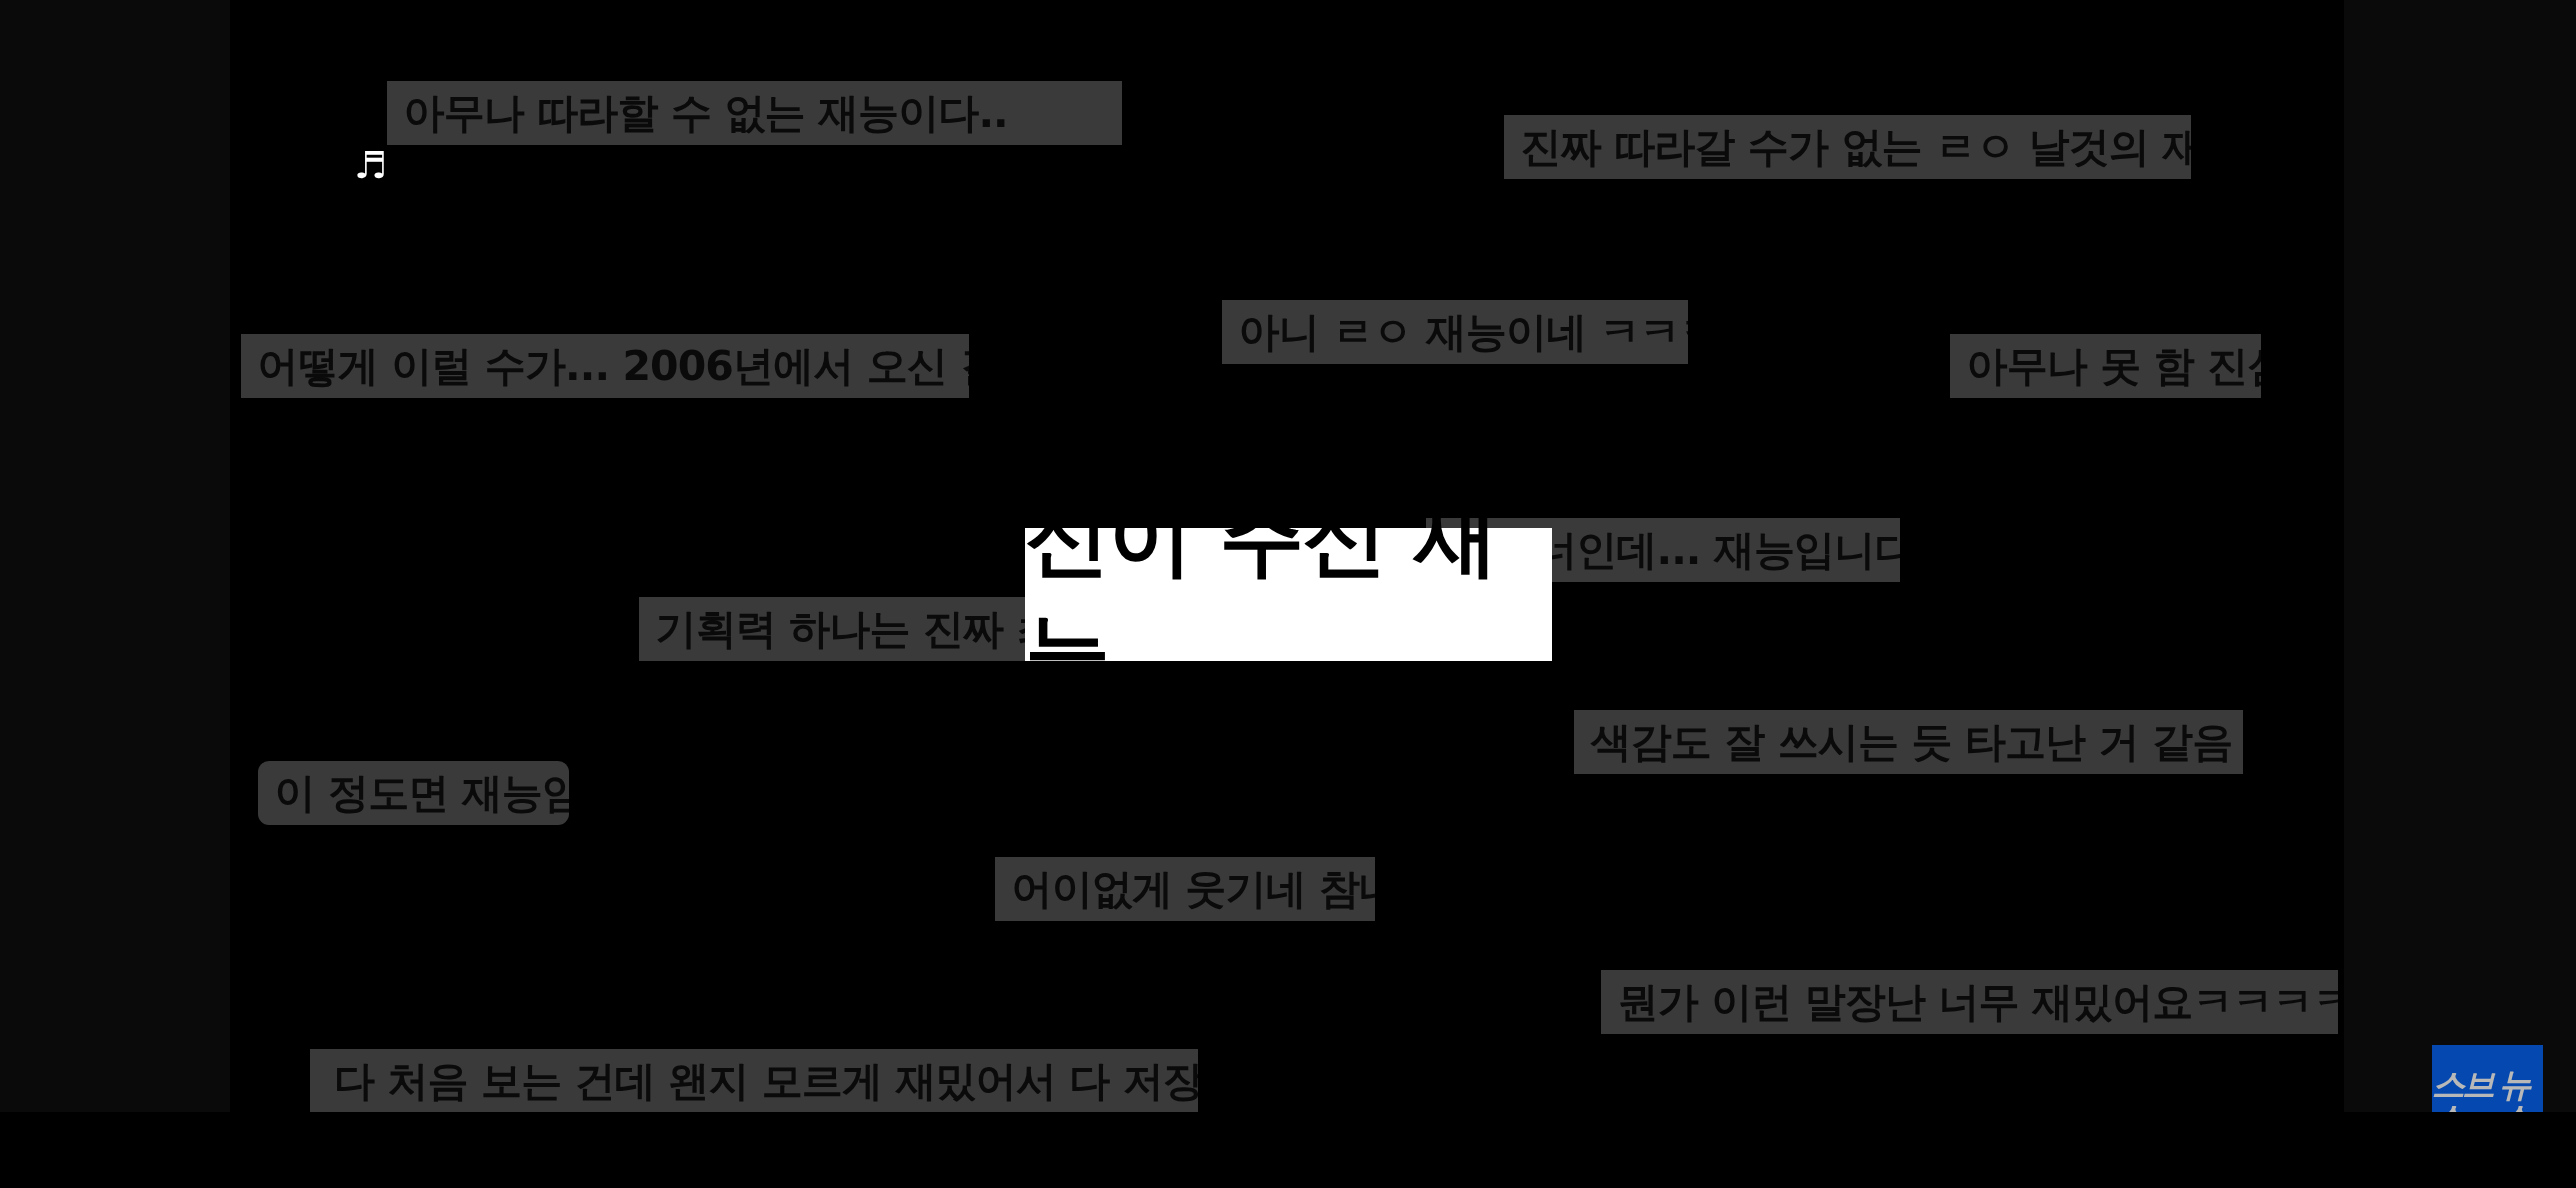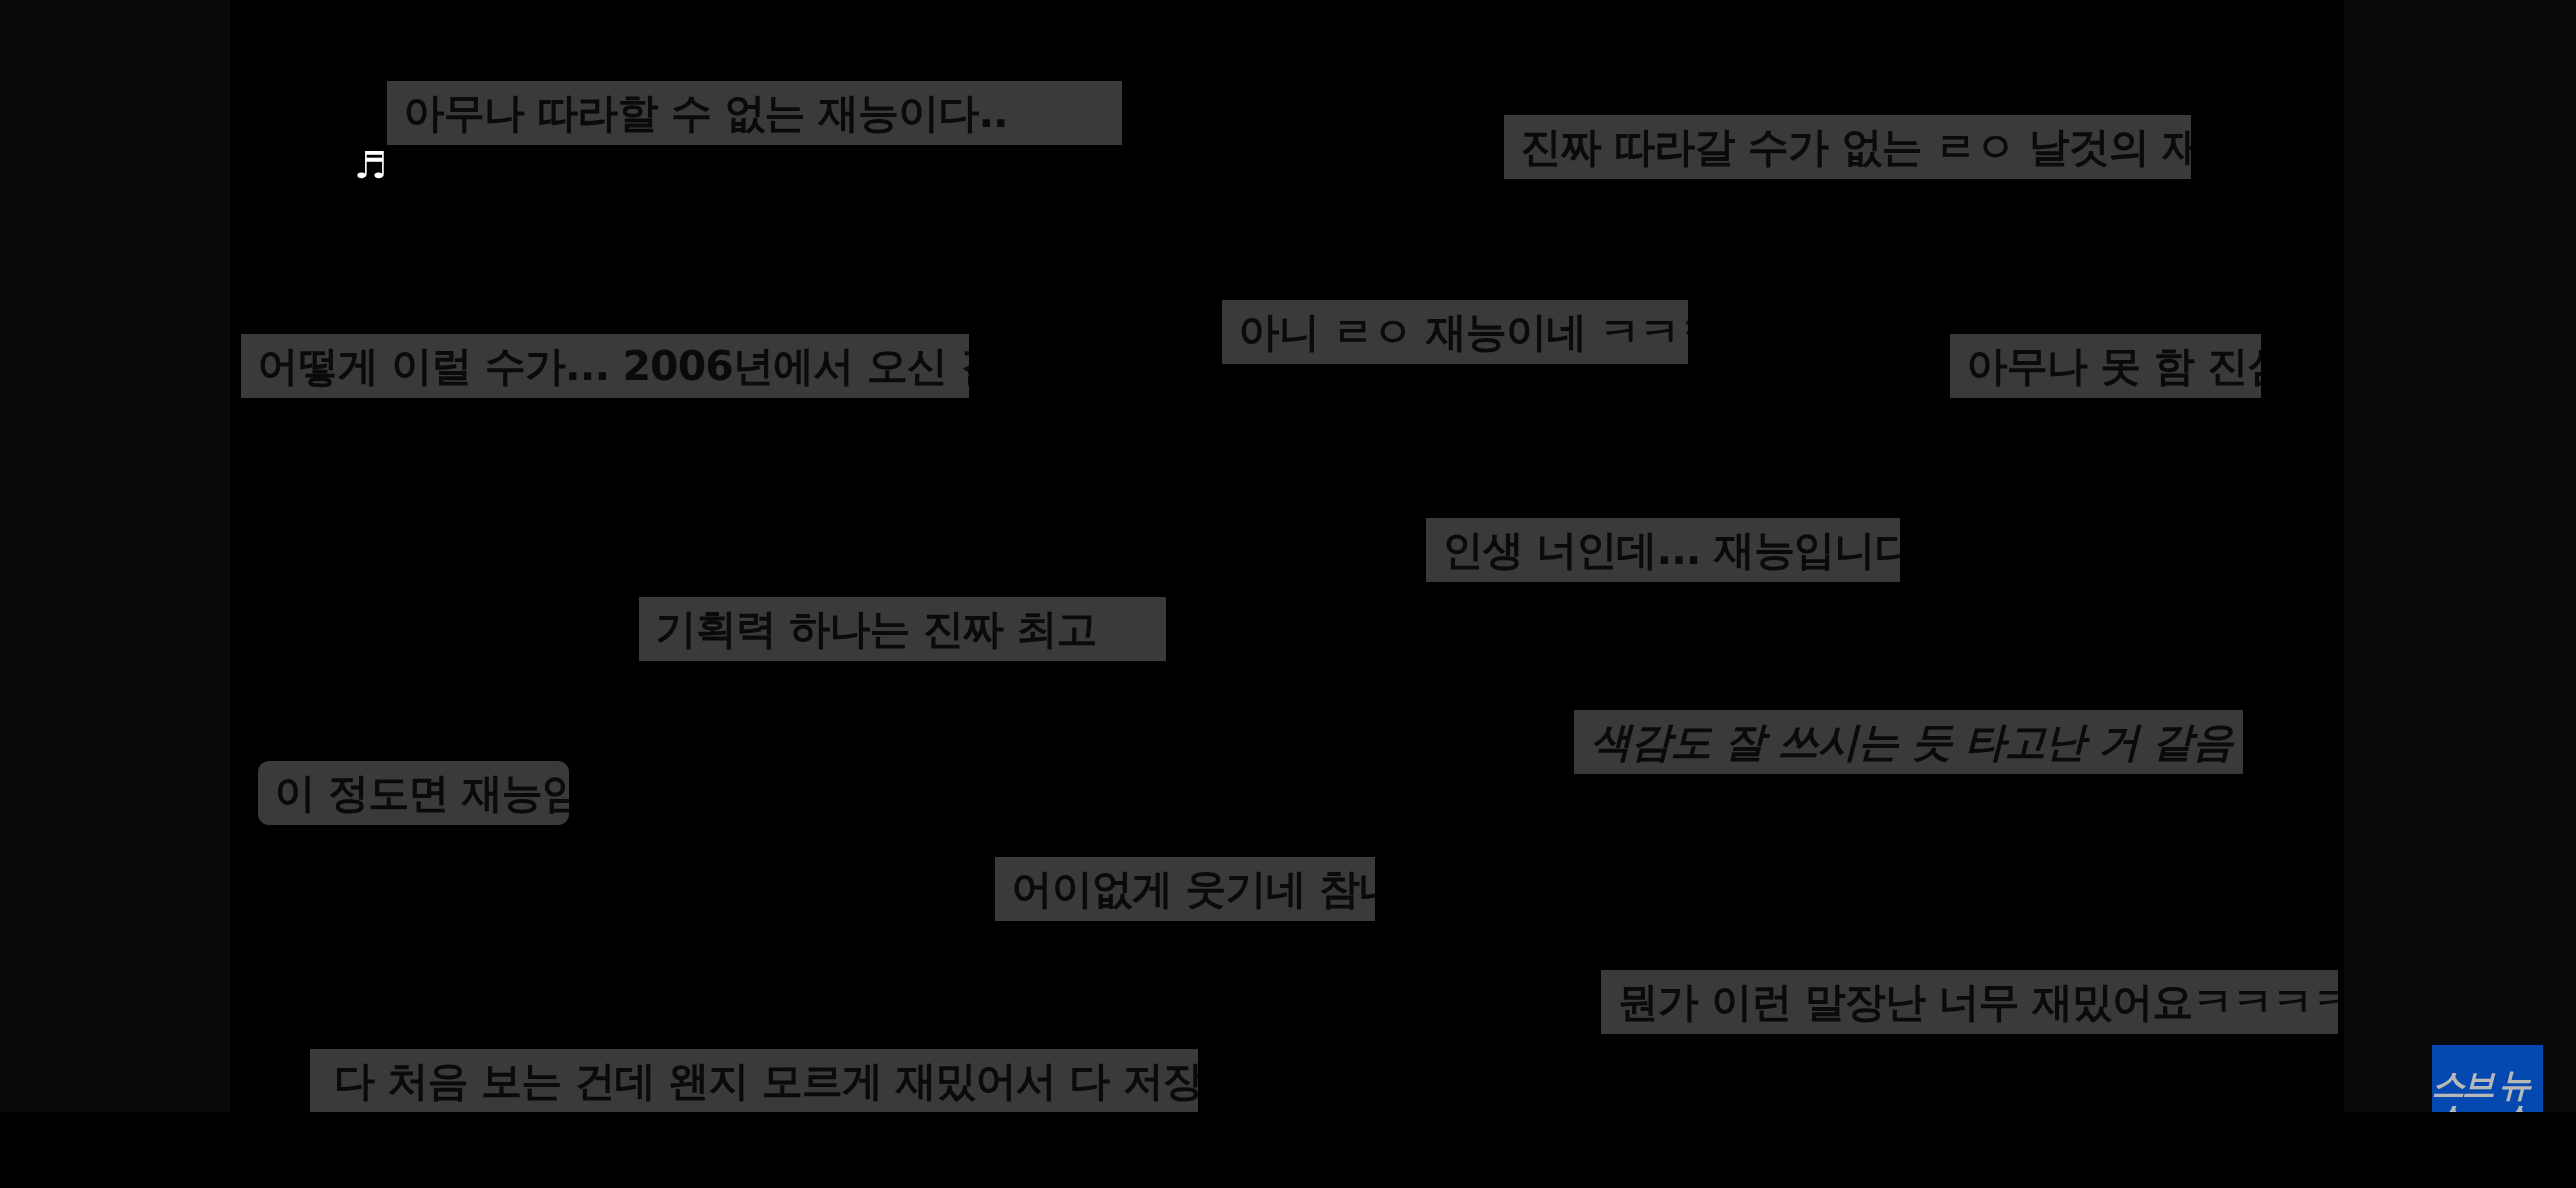--- a/index.html
+++ b/index.html
@@ -105,27 +105,28 @@
   <div class="pillar-right"></div>
 
   <div id="comments-layer">
       <div class="comment" style="left: 387px; top: 81px; width: 735px;">아무나 따라할 수 없는 재능이다..</div>
       <div class="comment" style="left: 1504px; top: 115px; width: 687px;">진짜 따라갈 수가 없는 ㄹㅇ 날것의 재능</div>
       <div class="comment" style="left: 241px; top: 334px; width: 728px;">어떻게 이럴 수가... 2006년에서 오신 걸까</div>
       <div class="comment" style="left: 1222px; top: 300px; width: 466px;">아니 ㄹㅇ 재능이네 ㅋㅋㅋ</div>
       <div class="comment" style="left: 1950px; top: 334px; width: 311px;">아무나 못 함 진심</div>
       <div class="comment" style="left: 1426px; top: 518px; width: 474px;">인생 너인데... 재능입니다</div>
       <div class="comment" style="left: 639px; top: 597px; width: 527px;">기획력 하나는 진짜 최고</div>
-      <div class="comment" style="left: 1574px; top: 710px; width: 669px; font-style: italic;">색감도 잘 쓰시는 듯 타고난 거 같음</div>
+      <div class="comment" style="left: 1574px; top: 710px; width: 669px;">색감도 잘 쓰시는 듯 타고난 거 같음</div>
       <div class="comment" style="left: 258px; top: 761px; width: 311px; border-radius: 11px;">이 정도면 재능임</div>
       <div class="comment" style="left: 995px; top: 857px; width: 380px;">어이없게 웃기네 참내</div>
       <div class="comment" style="left: 1601px; top: 970px; width: 737px;">뭔가 이런 말장난 너무 재밌어요ㅋㅋㅋㅋㅋㅋ</div>
       <div class="comment" style="left: 310px; top: 1049px; width: 888px; padding-left: 24px;">다 처음 보는 건데 왠지 모르게 재밌어서 다 저장</div>
     </div>
 
+  <div class="headline">신이 주신 재능</div>
 
   <div class="music-icon">♬</div>
 
   <div class="logo-bug">
     <span>스브스</span>
     <span>뉴스</span>
   </div>
 </div>
 
 

